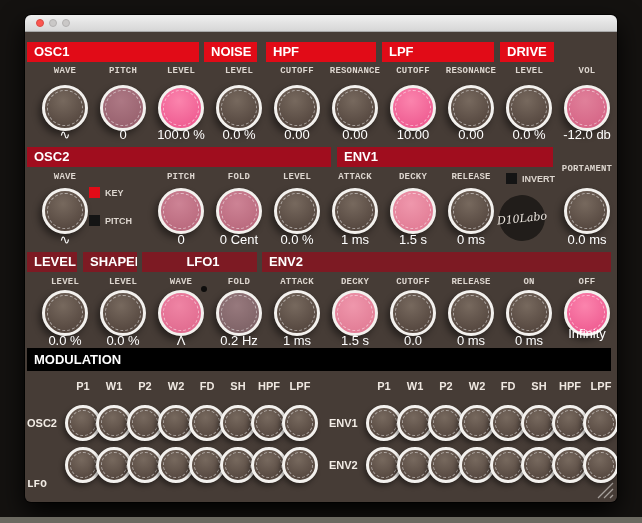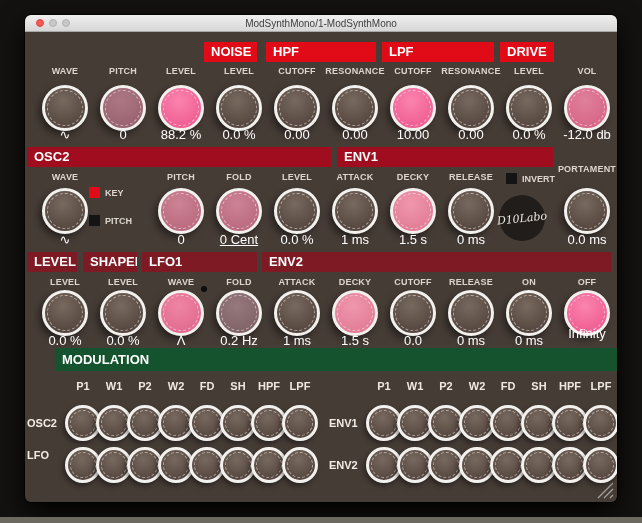--- a/index.html
+++ b/index.html
@@ -30,24 +30,24 @@
     background:#463c36;
   }
   .hdr{
     position:absolute;height:20px;line-height:20px;
     color:#fff;font-weight:bold;font-size:13px;
     padding-left:7px;box-sizing:border-box;white-space:nowrap;overflow:hidden;
   }
   .v-bright{background:#e10b17;}
   .v-mid{background:#a00d1e;}
   .v-deep{background:#7d1a23;}
-  .v-darkest{background:#14532d;margin-left:28px;}
+  .v-darkest{background:#000000;}
   .klabel{
     position:absolute;width:64px;text-align:center;
-    font-size:9px;font-weight:bold;color:#ddd6cf;letter-spacing:.2px;white-space:nowrap;
+    font-size:9px;font-weight:bold;color:#ddd6cf;letter-spacing:.2px;white-space:nowrap;font-family:Liberation Mono, monospace;
   }
   .kvalue{
     position:absolute;width:76px;text-align:center;
     font-size:13px;color:#fff;white-space:nowrap;overflow:hidden;
   }
   .knob{
     position:absolute;border-radius:50%;
     border:3px solid #f3f1ee;
     box-shadow:-3px 4px 7px rgba(0,0,0,.45);
   }
@@ -90,41 +90,41 @@
   .resize{position:absolute;right:3px;bottom:3px;}
 </style>
 </head>
 <body>
 
 <div class="window">
   <div class="titlebar">
     <span class="tl red"></span>
     <span class="tl gray"></span>
     <span class="tl gray g2"></span>
-    <span class="title">ModSynthMono/1-ModSynthMono</span>
   </div>
   <div id="content">
     <svg class="resize" width="18" height="18" viewBox="0 0 18 18">
       <line x1="2" y1="17" x2="17" y2="2" stroke="#cfcbc6" stroke-width="1.3" opacity="0.7"></line>
       <line x1="8" y1="17" x2="17" y2="8" stroke="#cfcbc6" stroke-width="1.3" opacity="0.7"></line>
       <line x1="14" y1="17" x2="17" y2="14" stroke="#cfcbc6" stroke-width="1.3" opacity="0.7"></line>
     </svg>
+  <div class="hdr v-bright" style="left: 2px; top: 10px; width: 172px;">OSC1</div>
       <div class="hdr v-bright" style="left: 179px; top: 10px; width: 53px;">NOISE</div>
       <div class="hdr v-bright" style="left: 241px; top: 10px; width: 110px;">HPF</div>
       <div class="hdr v-bright" style="left: 357px; top: 10px; width: 112px;">LPF</div>
       <div class="hdr v-bright" style="left: 475px; top: 10px; width: 54px;">DRIVE</div>
       <div class="klabel" style="left: 8px; top: 34px;">WAVE</div>
       <div class="knob big k-dark" style="left: 17px; top: 53px;"></div>
       <div class="kvalue" style="left: 2px; top: 95px;">∿</div>
       <div class="klabel" style="left: 66px; top: 34px;">PITCH</div>
       <div class="knob big k-mauve" style="left: 75px; top: 53px;"></div>
       <div class="kvalue" style="left: 60px; top: 95px;">0</div>
       <div class="klabel" style="left: 124px; top: 34px;">LEVEL</div>
       <div class="knob big k-pink" style="left: 133px; top: 53px;"></div>
-      <div class="kvalue" style="left: 118px; top: 95px;">88.2 %</div>
+      <div class="kvalue" style="left: 118px; top: 95px;">100.0 %</div>
       <div class="klabel" style="left: 182px; top: 34px;">LEVEL</div>
       <div class="knob big k-dark" style="left: 191px; top: 53px;"></div>
       <div class="kvalue" style="left: 176px; top: 95px;">0.0 %</div>
       <div class="klabel" style="left: 240px; top: 34px;">CUTOFF</div>
       <div class="knob big k-dark" style="left: 249px; top: 53px;"></div>
       <div class="kvalue" style="left: 234px; top: 95px;">0.00</div>
       <div class="klabel" style="left: 298px; top: 34px;">RESONANCE</div>
       <div class="knob big k-dark" style="left: 307px; top: 53px;"></div>
       <div class="kvalue" style="left: 292px; top: 95px;">0.00</div>
       <div class="klabel" style="left: 356px; top: 34px;">CUTOFF</div>
@@ -142,39 +142,39 @@
       <div class="hdr v-mid" style="left: 2px; top: 115px; width: 304px;">OSC2</div>
       <div class="hdr v-mid" style="left: 312px; top: 115px; width: 216px;">ENV1</div>
       <div class="klabel" style="left: 8px; top: 140px;">WAVE</div>
       <div class="knob big k-dark" style="left: 17px; top: 156px;"></div>
       <div class="kvalue" style="left: 2px; top: 200px;">∿</div>
       <div class="klabel" style="left: 124px; top: 140px;">PITCH</div>
       <div class="knob big k-dustyrose" style="left: 133px; top: 156px;"></div>
       <div class="kvalue" style="left: 118px; top: 200px;">0</div>
       <div class="klabel" style="left: 182px; top: 140px;">FOLD</div>
       <div class="knob big k-dustyrose" style="left: 191px; top: 156px;"></div>
-      <div class="kvalue" style="left: 176px; top: 200px; text-decoration: underline;">0 Cent</div>
+      <div class="kvalue" style="left: 176px; top: 200px;">0 Cent</div>
       <div class="klabel" style="left: 240px; top: 140px;">LEVEL</div>
       <div class="knob big k-dark" style="left: 249px; top: 156px;"></div>
       <div class="kvalue" style="left: 234px; top: 200px;">0.0 %</div>
       <div class="klabel" style="left: 298px; top: 140px;">ATTACK</div>
       <div class="knob big k-dark" style="left: 307px; top: 156px;"></div>
       <div class="kvalue" style="left: 292px; top: 200px;">1 ms</div>
       <div class="klabel" style="left: 356px; top: 140px;">DECKY</div>
       <div class="knob big k-decay" style="left: 365px; top: 156px;"></div>
       <div class="kvalue" style="left: 350px; top: 200px;">1.5 s</div>
       <div class="klabel" style="left: 414px; top: 140px;">RELEASE</div>
       <div class="knob big k-dark" style="left: 423px; top: 156px;"></div>
       <div class="kvalue" style="left: 408px; top: 200px;">0 ms</div>
       <div class="klabel" style="left: 530px; top: 132px;">PORTAMENT</div>
       <div class="knob big k-dark" style="left: 539px; top: 156px;"></div>
       <div class="kvalue" style="left: 524px; top: 200px;">0.0 ms</div>
       <div class="hdr v-deep" style="left: 2px; top: 220px; width: 50px;">LEVEL</div>
       <div class="hdr v-deep" style="left: 58px; top: 220px; width: 54px;">SHAPER</div>
-      <div class="hdr v-deep" style="left: 117px; top: 220px; width: 115px;">LFO1</div>
+      <div class="hdr v-deep" style="left: 117px; top: 220px; width: 115px; text-align: center;">LFO1</div>
       <div class="hdr v-deep" style="left: 237px; top: 220px; width: 349px;">ENV2</div>
       <div class="klabel" style="left: 8px; top: 245px;">LEVEL</div>
       <div class="knob big k-dark" style="left: 17px; top: 258px;"></div>
       <div class="kvalue" style="left: 2px; top: 301px;">0.0 %</div>
       <div class="klabel" style="left: 66px; top: 245px;">LEVEL</div>
       <div class="knob big k-dark" style="left: 75px; top: 258px;"></div>
       <div class="kvalue" style="left: 60px; top: 301px;">0.0 %</div>
       <div class="klabel" style="left: 124px; top: 245px;">WAVE</div>
       <div class="knob big k-lfowave" style="left: 133px; top: 258px;"></div>
       <div class="kvalue" style="left: 118px; top: 301px;">Λ</div>
@@ -218,21 +218,21 @@
       <div class="colhdr" style="left: 259px; top: 348px;">LPF</div>
       <div class="rowlabel" style="left: 2px; top: 385px;">OSC2</div>
       <div class="knob small k-dark" style="left: 40px; top: 373px;"></div>
       <div class="knob small k-dark" style="left: 71px; top: 373px;"></div>
       <div class="knob small k-dark" style="left: 102px; top: 373px;"></div>
       <div class="knob small k-dark" style="left: 133px; top: 373px;"></div>
       <div class="knob small k-dark" style="left: 164px; top: 373px;"></div>
       <div class="knob small k-dark" style="left: 195px; top: 373px;"></div>
       <div class="knob small k-dark" style="left: 226px; top: 373px;"></div>
       <div class="knob small k-dark" style="left: 257px; top: 373px;"></div>
-      <div class="rowlabel" style="left: 2px; top: 417px;">LFO</div>
+      <div class="rowlabel" style="left: 2px; top: 446px; font-family: Liberation Mono, monospace;">LFO</div>
       <div class="knob small k-dark" style="left: 40px; top: 415px;"></div>
       <div class="knob small k-dark" style="left: 71px; top: 415px;"></div>
       <div class="knob small k-dark" style="left: 102px; top: 415px;"></div>
       <div class="knob small k-dark" style="left: 133px; top: 415px;"></div>
       <div class="knob small k-dark" style="left: 164px; top: 415px;"></div>
       <div class="knob small k-dark" style="left: 195px; top: 415px;"></div>
       <div class="knob small k-dark" style="left: 226px; top: 415px;"></div>
       <div class="knob small k-dark" style="left: 257px; top: 415px;"></div>
       <div class="colhdr" style="left: 343px; top: 348px;">P1</div>
       <div class="colhdr" style="left: 374px; top: 348px;">W1</div>

